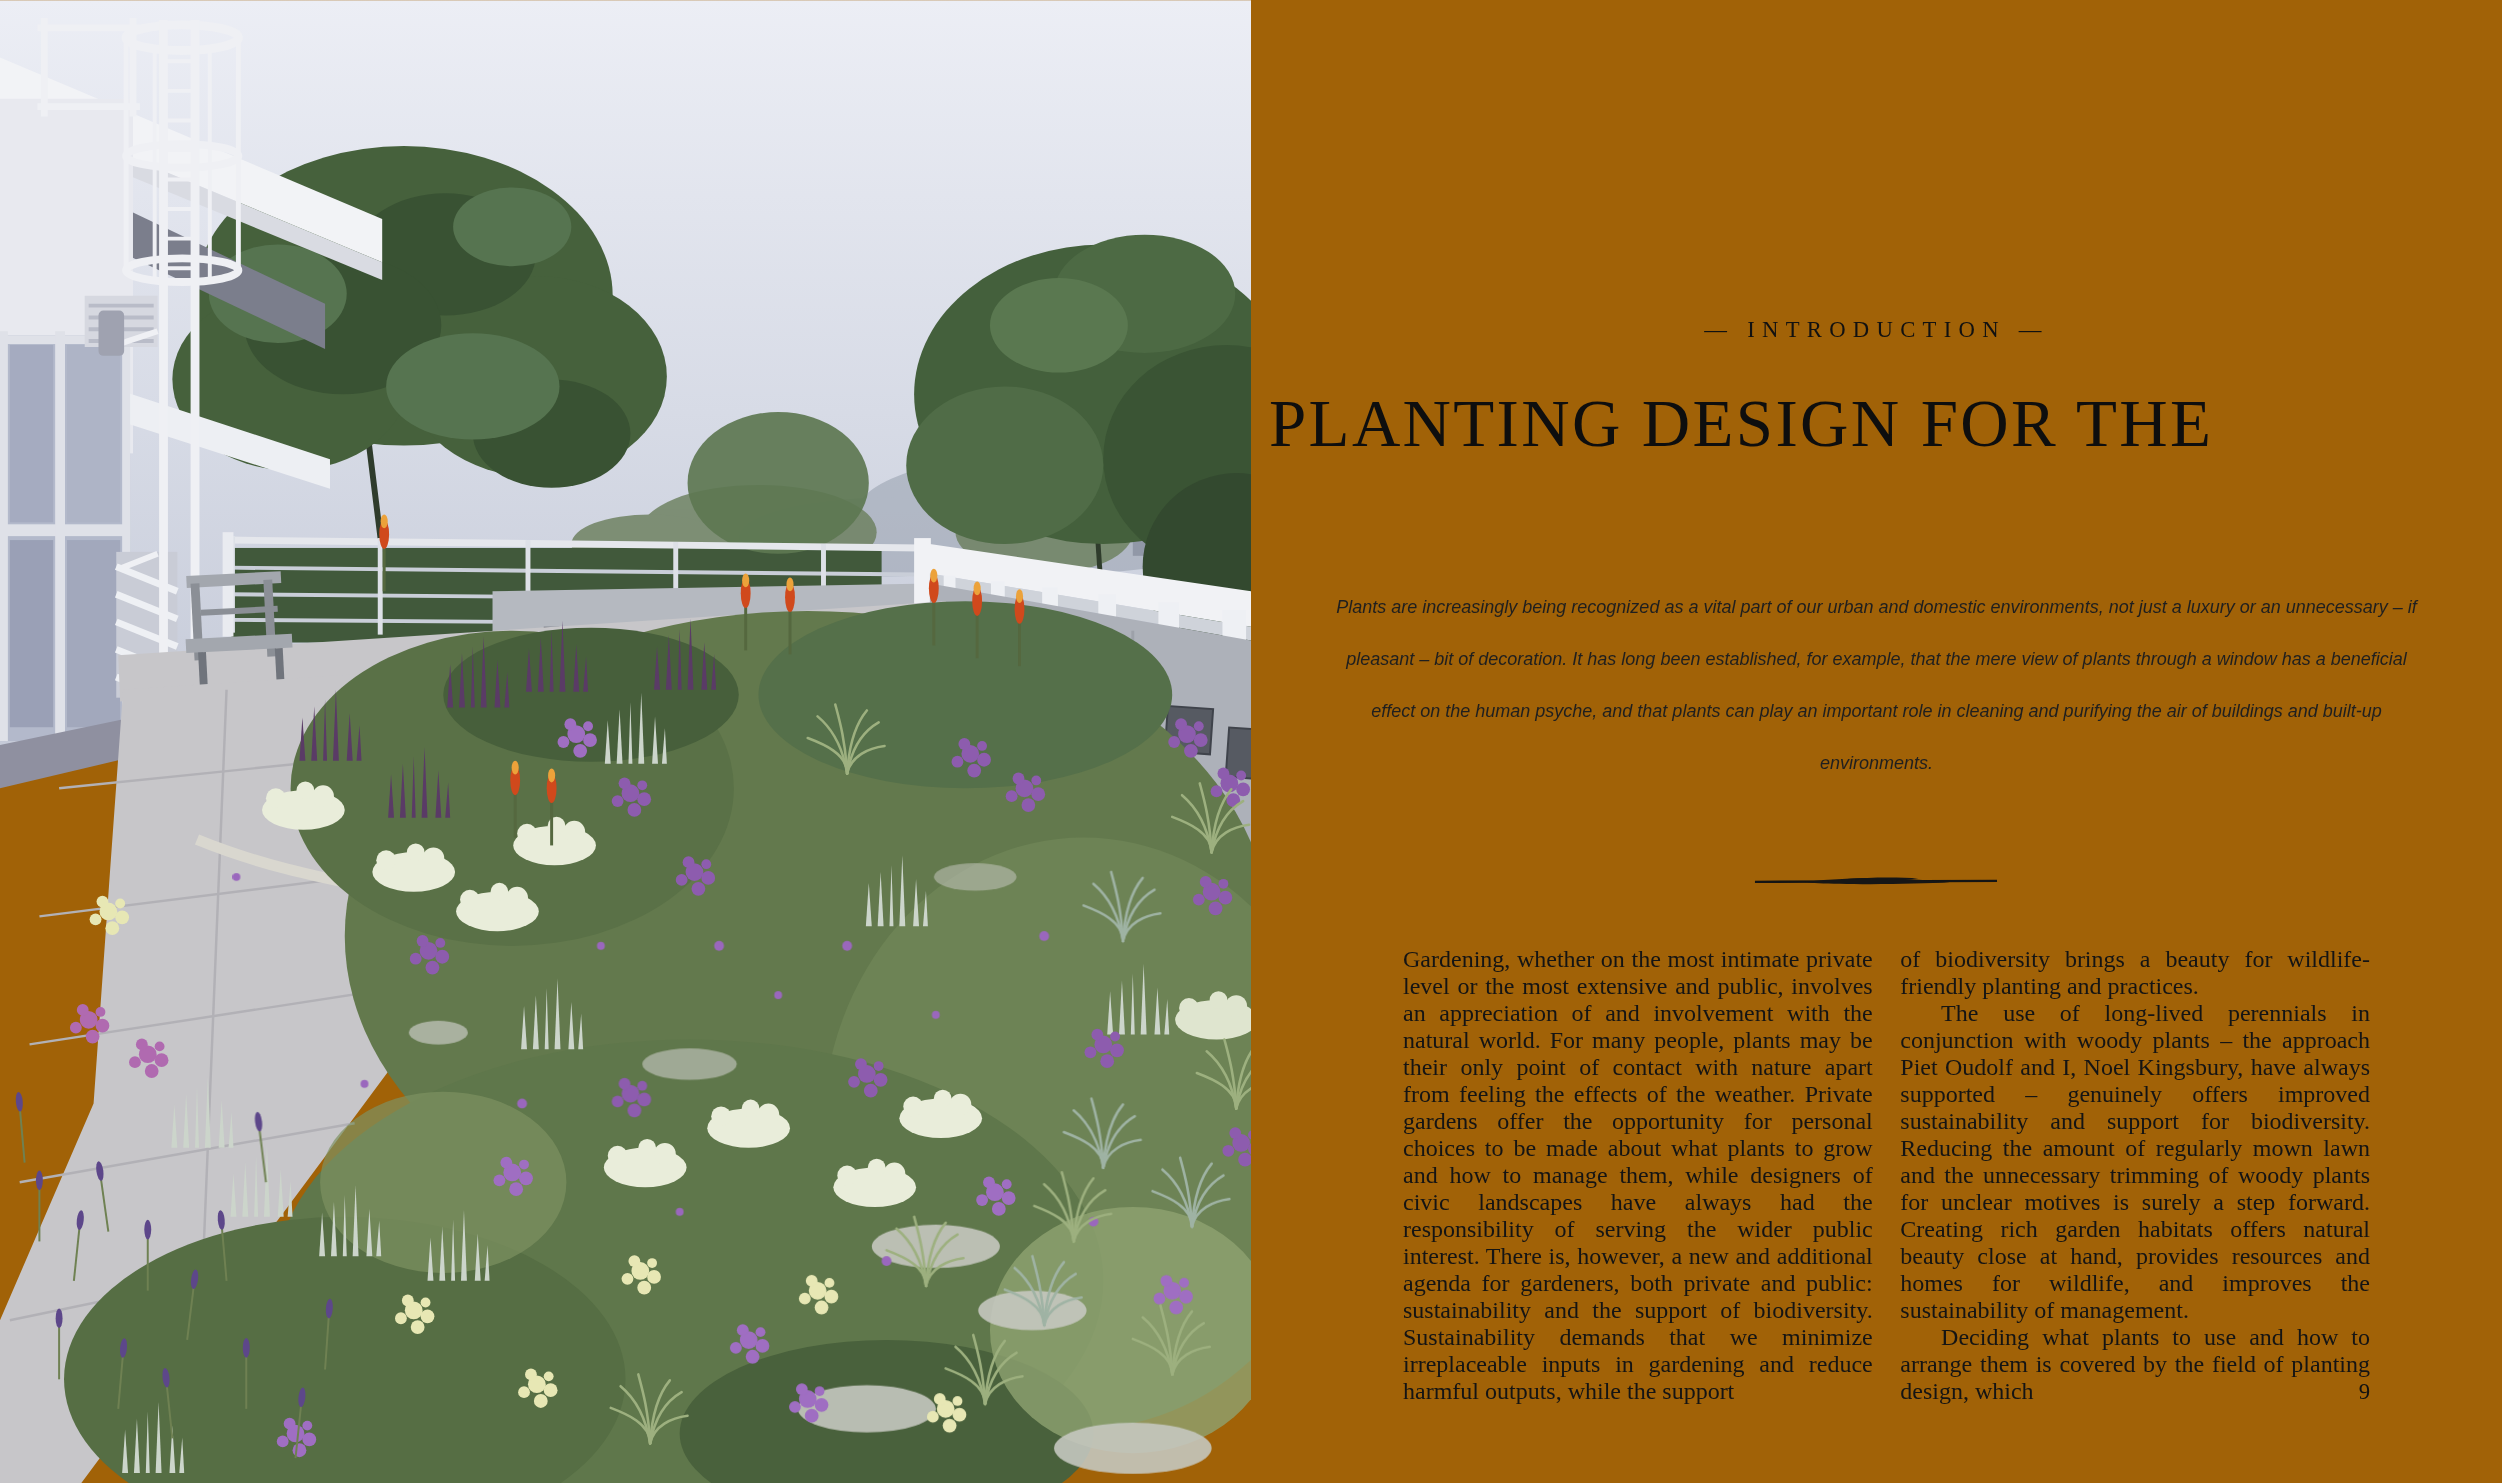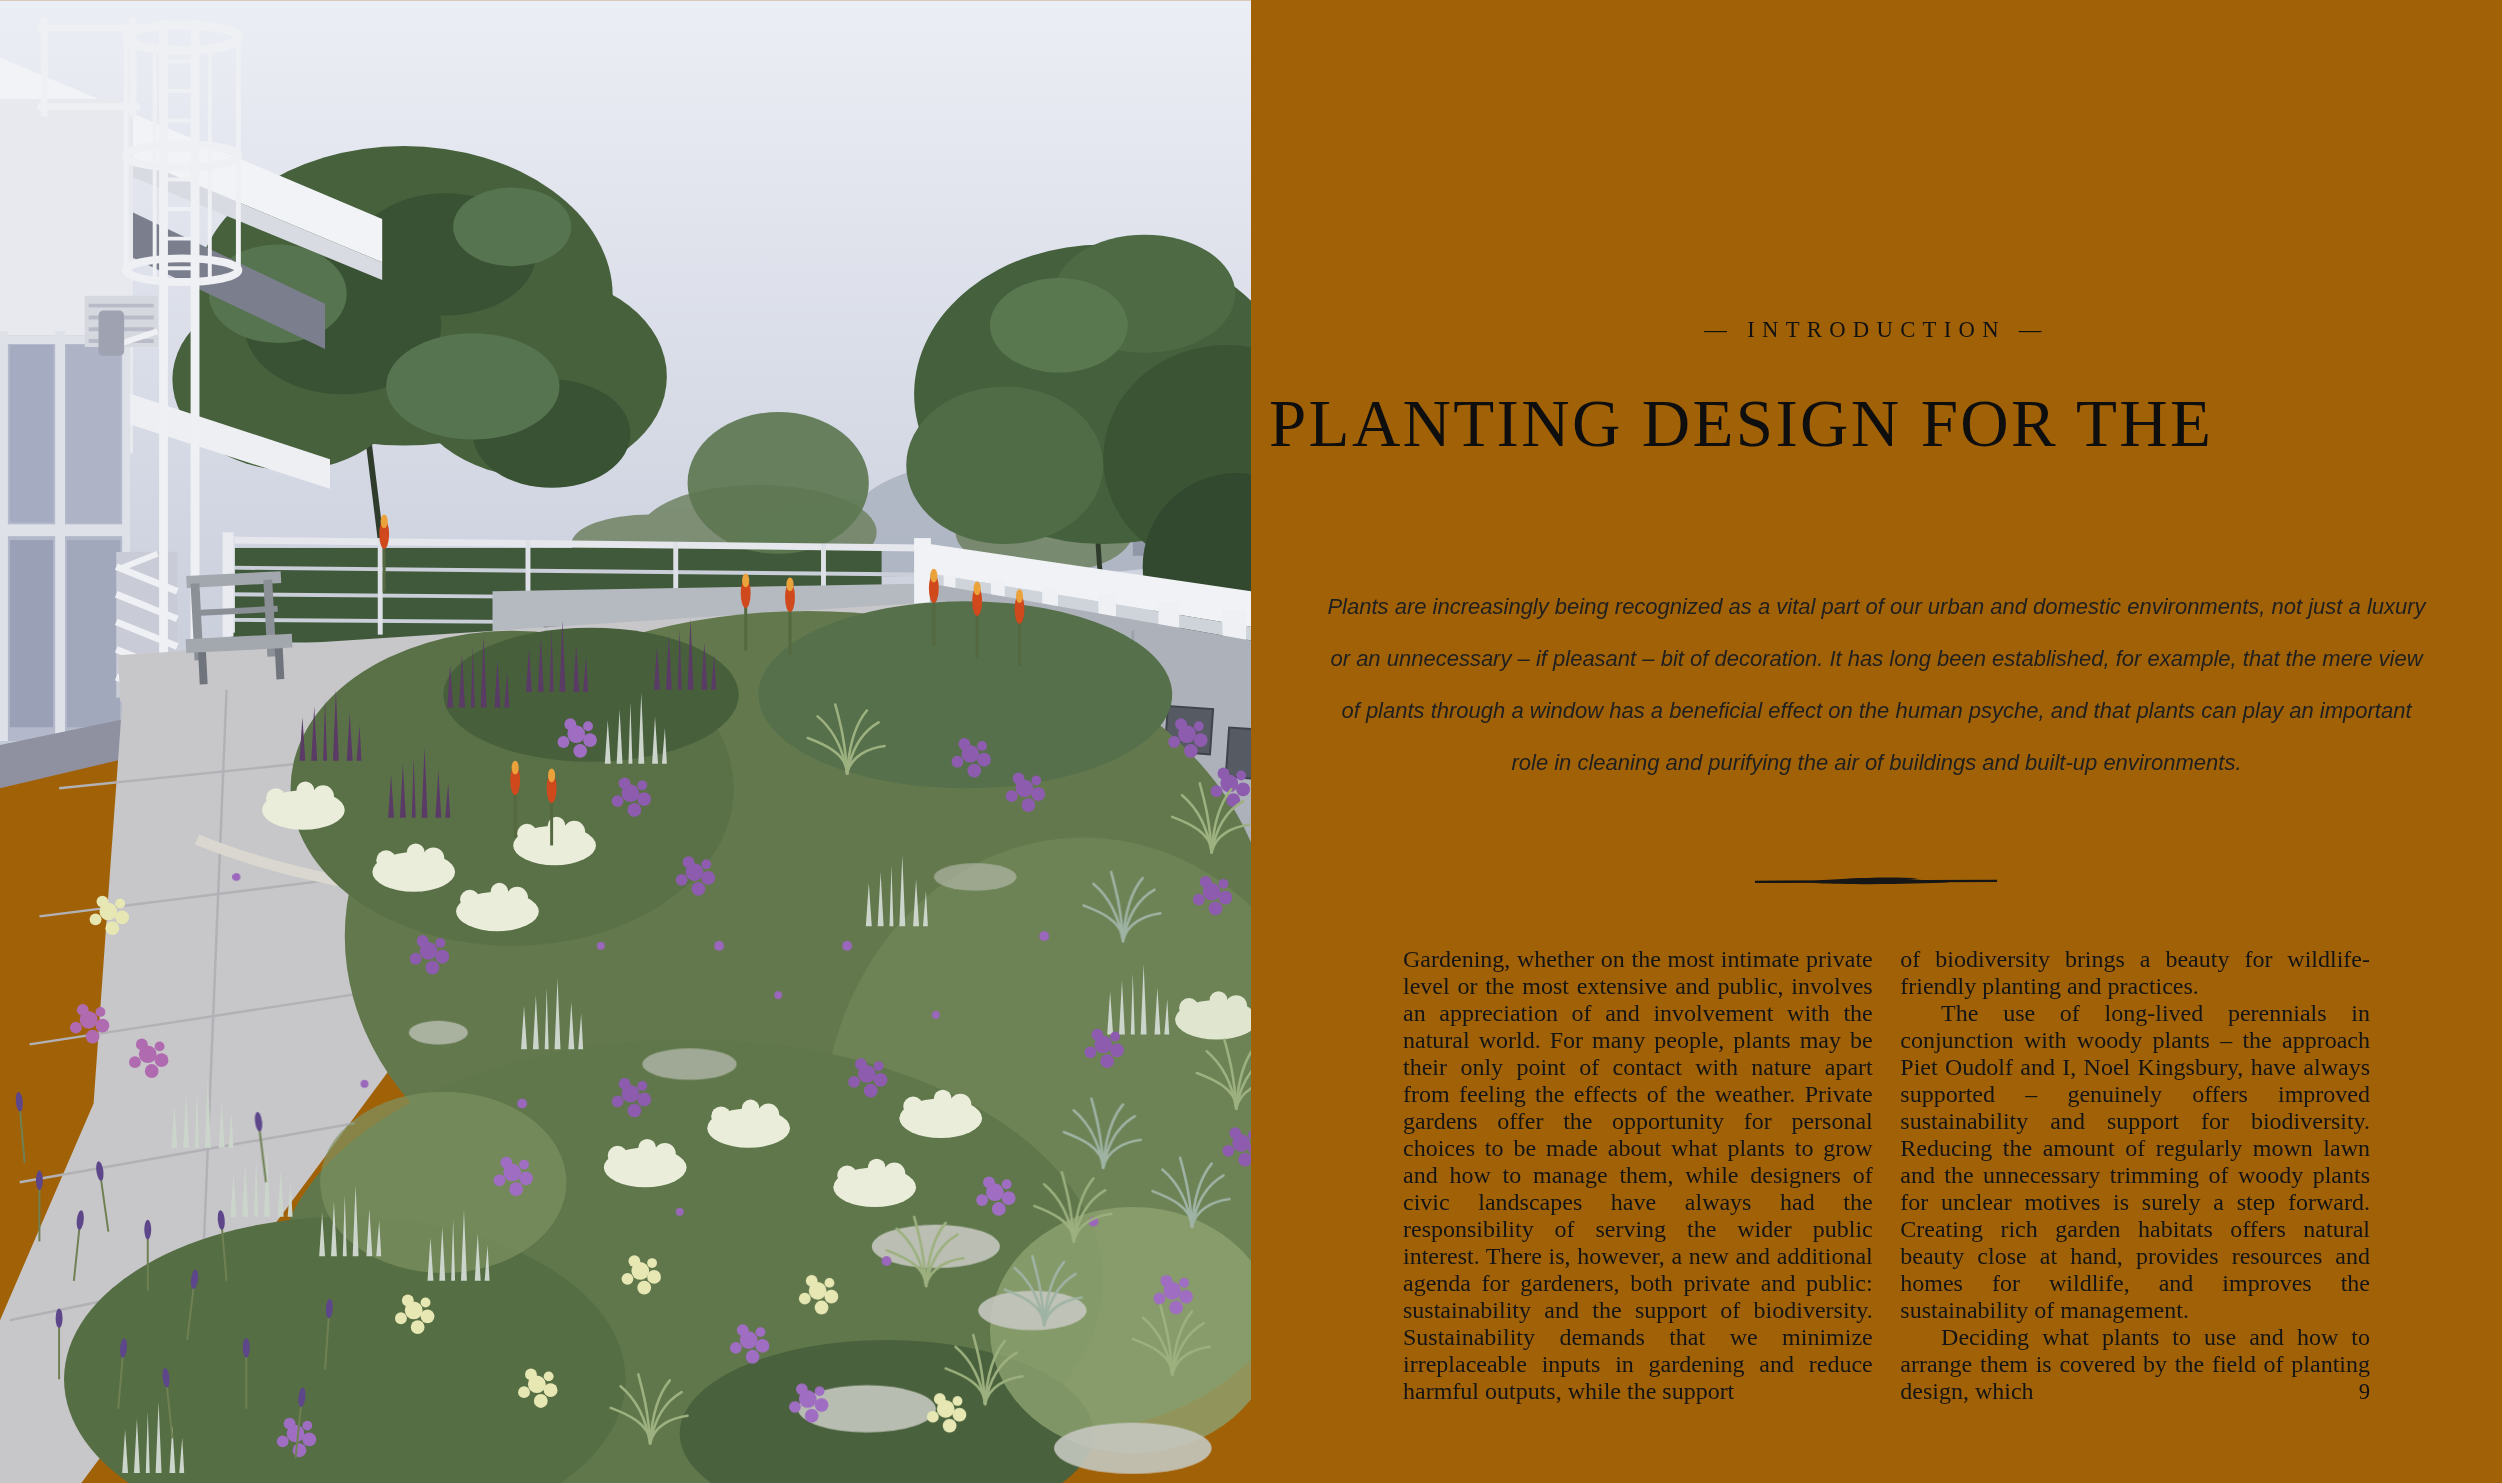--- a/index.html
+++ b/index.html
@@ -9,21 +9,21 @@
   #photo{position:absolute;left:0;top:0;width:1251px;height:1484px;overflow:hidden;}
   #photo svg{display:block;}
   
   #rightpage{position:absolute;left:1251px;top:0;width:1251px;height:1484px;}
   .section-label{position:absolute;left:0;top:317px;width:1251px;text-align:center;
       font-size:22.7px;letter-spacing:0.32em;color:#111;white-space:nowrap;}
   .chapter-title{position:absolute;left:18px;top:382px;width:1251px;text-align:left;
       font-size:67px;line-height:83px;letter-spacing:0.035em;color:#0e0e0e;}
   .lede{position:absolute;left:74px;top:581px;width:1103px;text-align:center;
       font-family:"Liberation Sans", sans-serif;font-style:italic;
-      font-size:22px;line-height:52px;color:#1f1f1f;}
+      font-size:18px;line-height:52px;color:#1f1f1f;}
   .divider{position:absolute;left:502px;top:873px;width:246px;height:15.8px;}
   .bodytext{position:absolute;left:152px;top:946px;width:967px;display:flex;gap:27.6px;}
   .bodytext .col{width:470px;font-size:24px;line-height:27px;text-align:justify;
       hyphens:auto;-webkit-hyphens:auto;color:#141414;}
   .bodytext p{margin:0;}
   .bodytext p.indent{text-indent:1.7em;}
   .folio{position:absolute;left:1084px;top:1379px;width:35px;text-align:right;
       font-size:22.7px;color:#111;}
 </style>
 </head>

